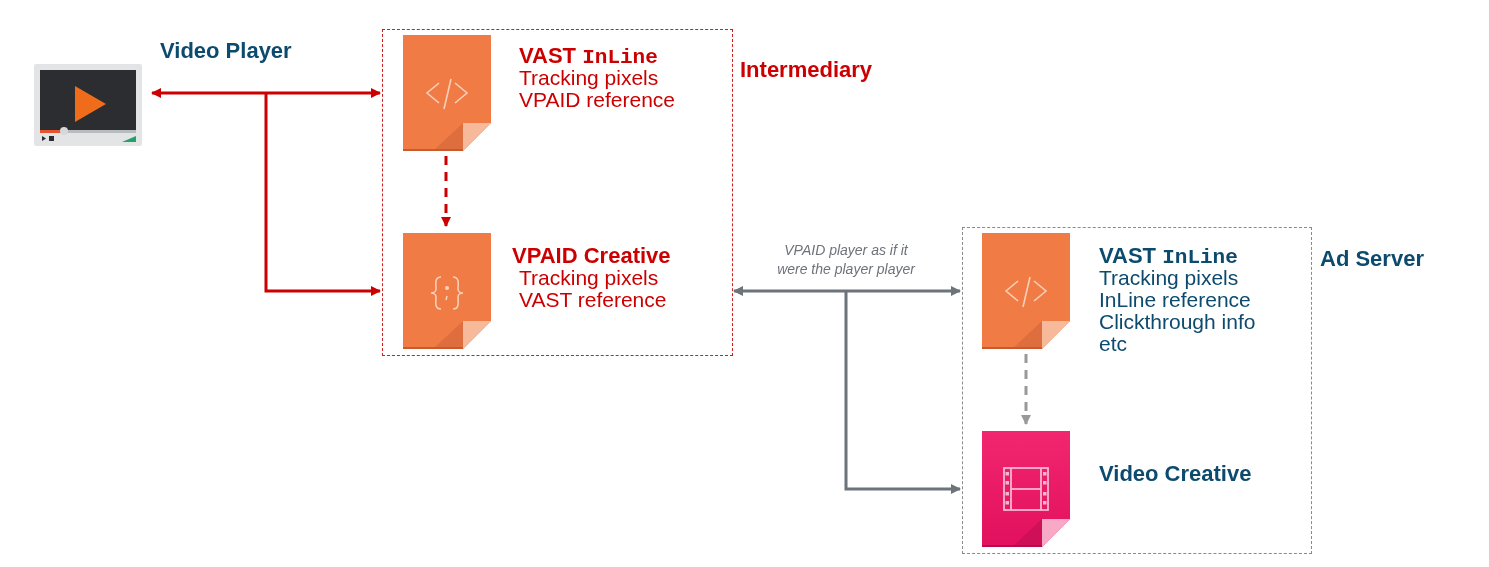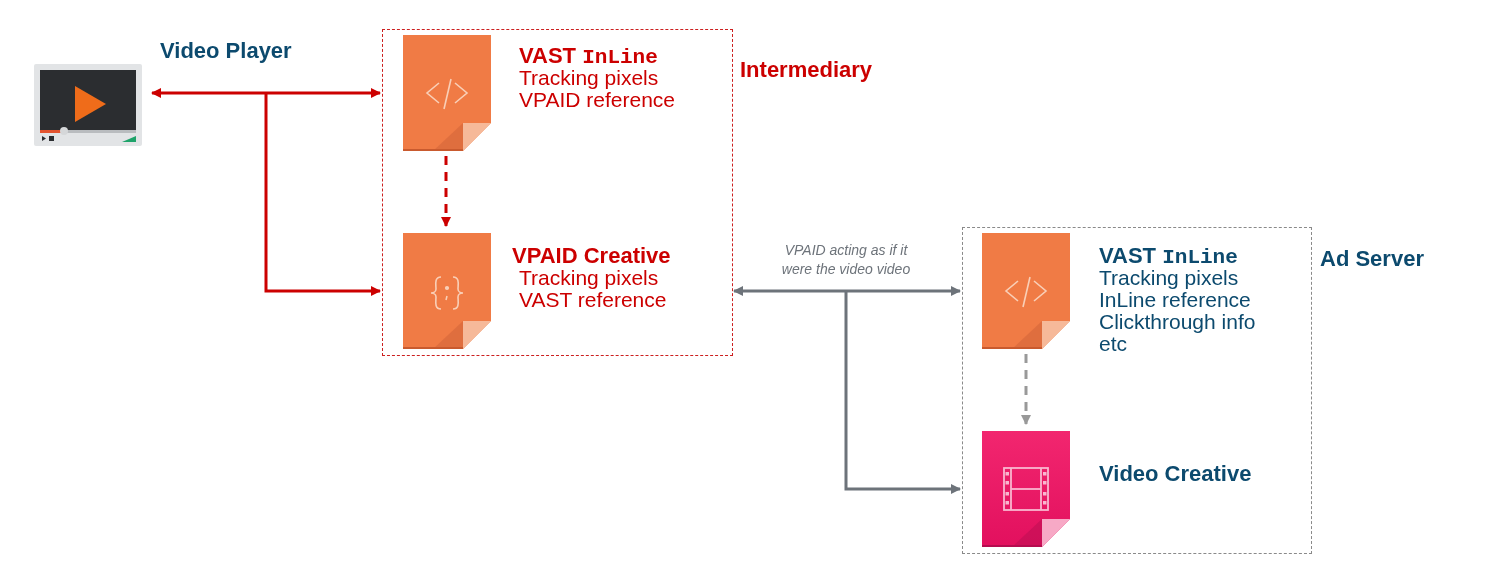--- a/index.html
+++ b/index.html
@@ -109,22 +109,22 @@
     </g>
   </svg>
 </div>
 <div class="doc-title red" style="left:512px; top:240px;">VPAID Creative</div>
 <div class="doc-lines red" style="left:519px; top:267px;">
   <div>Tracking pixels</div>
   <div>VAST reference</div>
 </div>
 
 <div class="italic-note" style="left:746px; top:241px;">
-  <div>VPAID acting as if it</div>
-  <div>were the video video</div>
+  <div>VPAID player as if it</div>
+  <div>were the player player</div>
 </div>
 
 <div class="label-lg gray" style="left:1320px; top:246px;">Ad Server</div>
 
 <div class="abs" style="left:982px; top:233px; width:88px; height:116px;">
   <svg width="88" height="116">
     <path d="M0,0 H88 V88 L60,116 H0 z" fill="#f07b45"></path>
     <path d="M88,88 L60,116 V88 z" fill="#f6b999"></path>
     <path d="M60,88 L60,116 L30,116 z" fill="#d4663a" opacity="0.6"></path>
     <rect x="0" y="114" width="60" height="2" fill="#c95a2e"></rect>

